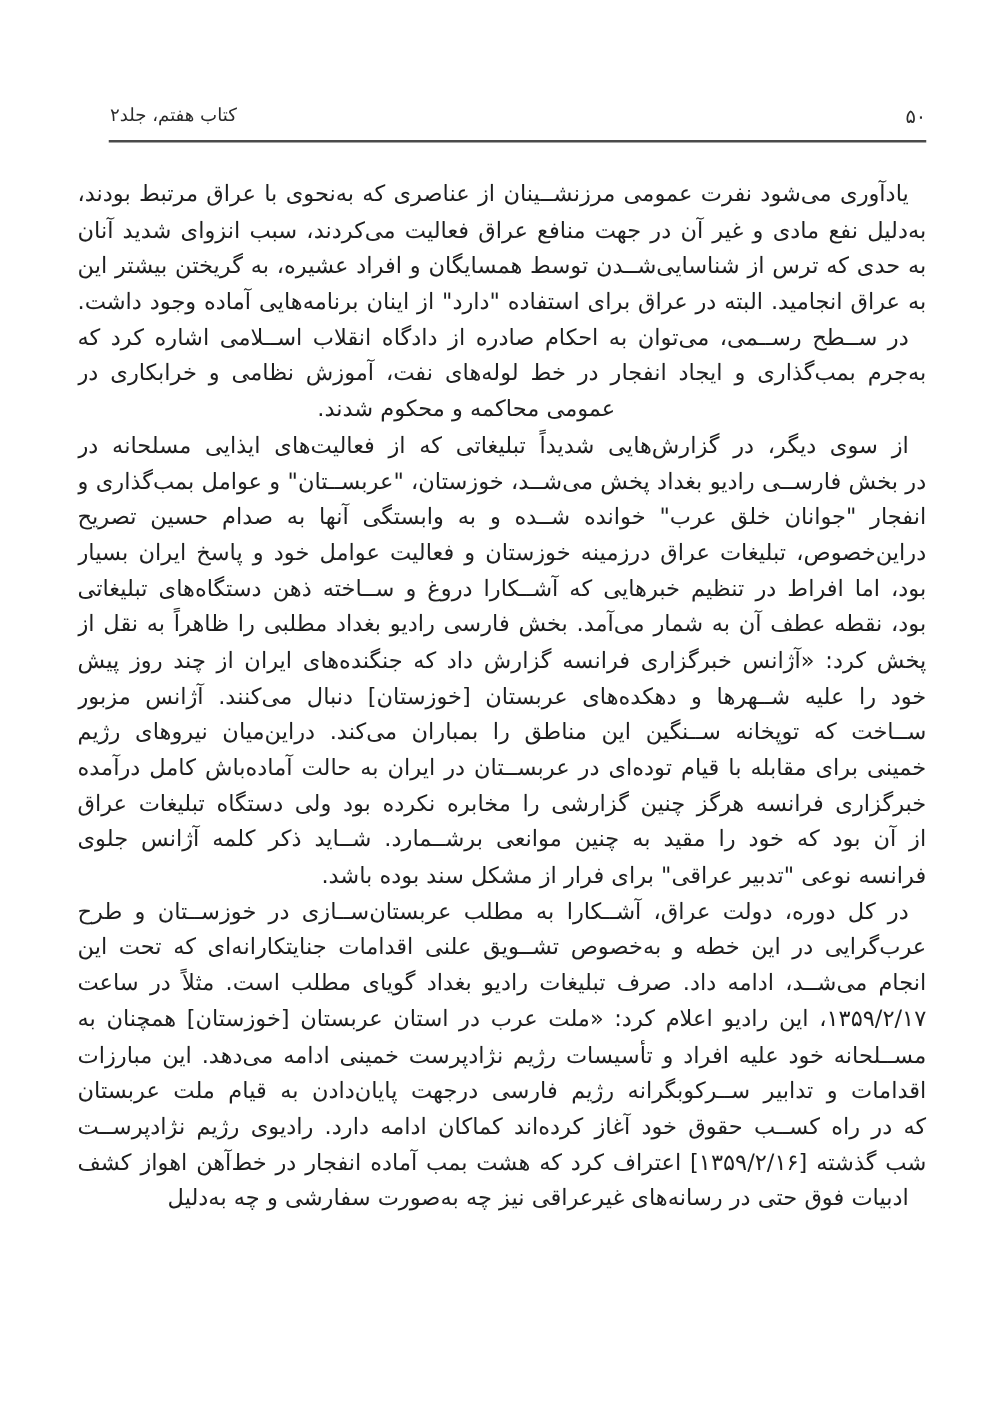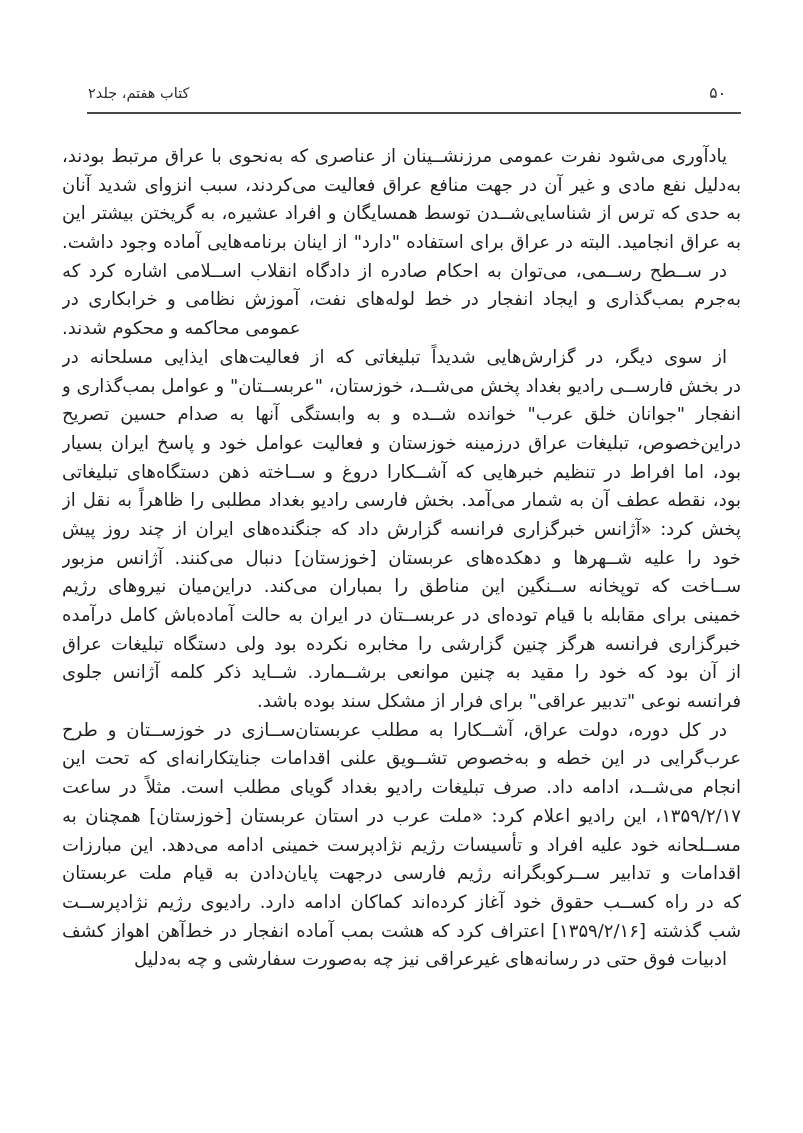--- a/index.html
+++ b/index.html
@@ -26,21 +26,21 @@
     position: absolute;
     left: 88px;
     top: 85px;
     font-size: 14.5px;
     color: var(--header-text);
     direction: rtl;
     white-space: nowrap;
   }
   .header-page-num {
     position: absolute;
-    right: 77px;
+    right: 62px;
     top: 84px;
     font-size: 15.5px;
     color: var(--header-text);
     white-space: nowrap;
   }
   .header-rule {
     position: absolute;
     left: 87px;
     top: 112px;
     width: 654px;
@@ -65,21 +65,21 @@
     white-space: normal;
   }
   .line.justify,
   .line.first {
     text-align: justify;
     text-align-last: justify;
     -moz-text-align-last: justify;
   }
   .line.first { padding-right: 14px; }
   .line.last { text-align: right; }
-  .line.last-inset { text-align: left; padding-right: 57px; }
+  .line.last-inset { text-align: center; padding-right: 57px; }
   .line.first-last { text-align: right; padding-right: 14px; }
 </style>
 </head>
 <body>
 
 <div class="page">
   <div class="header-title">کتاب هفتم، جلد۲</div>
   <div class="header-page-num">۵۰</div>
   <div class="header-rule"></div>
   <div class="body-text" id="body-text">

